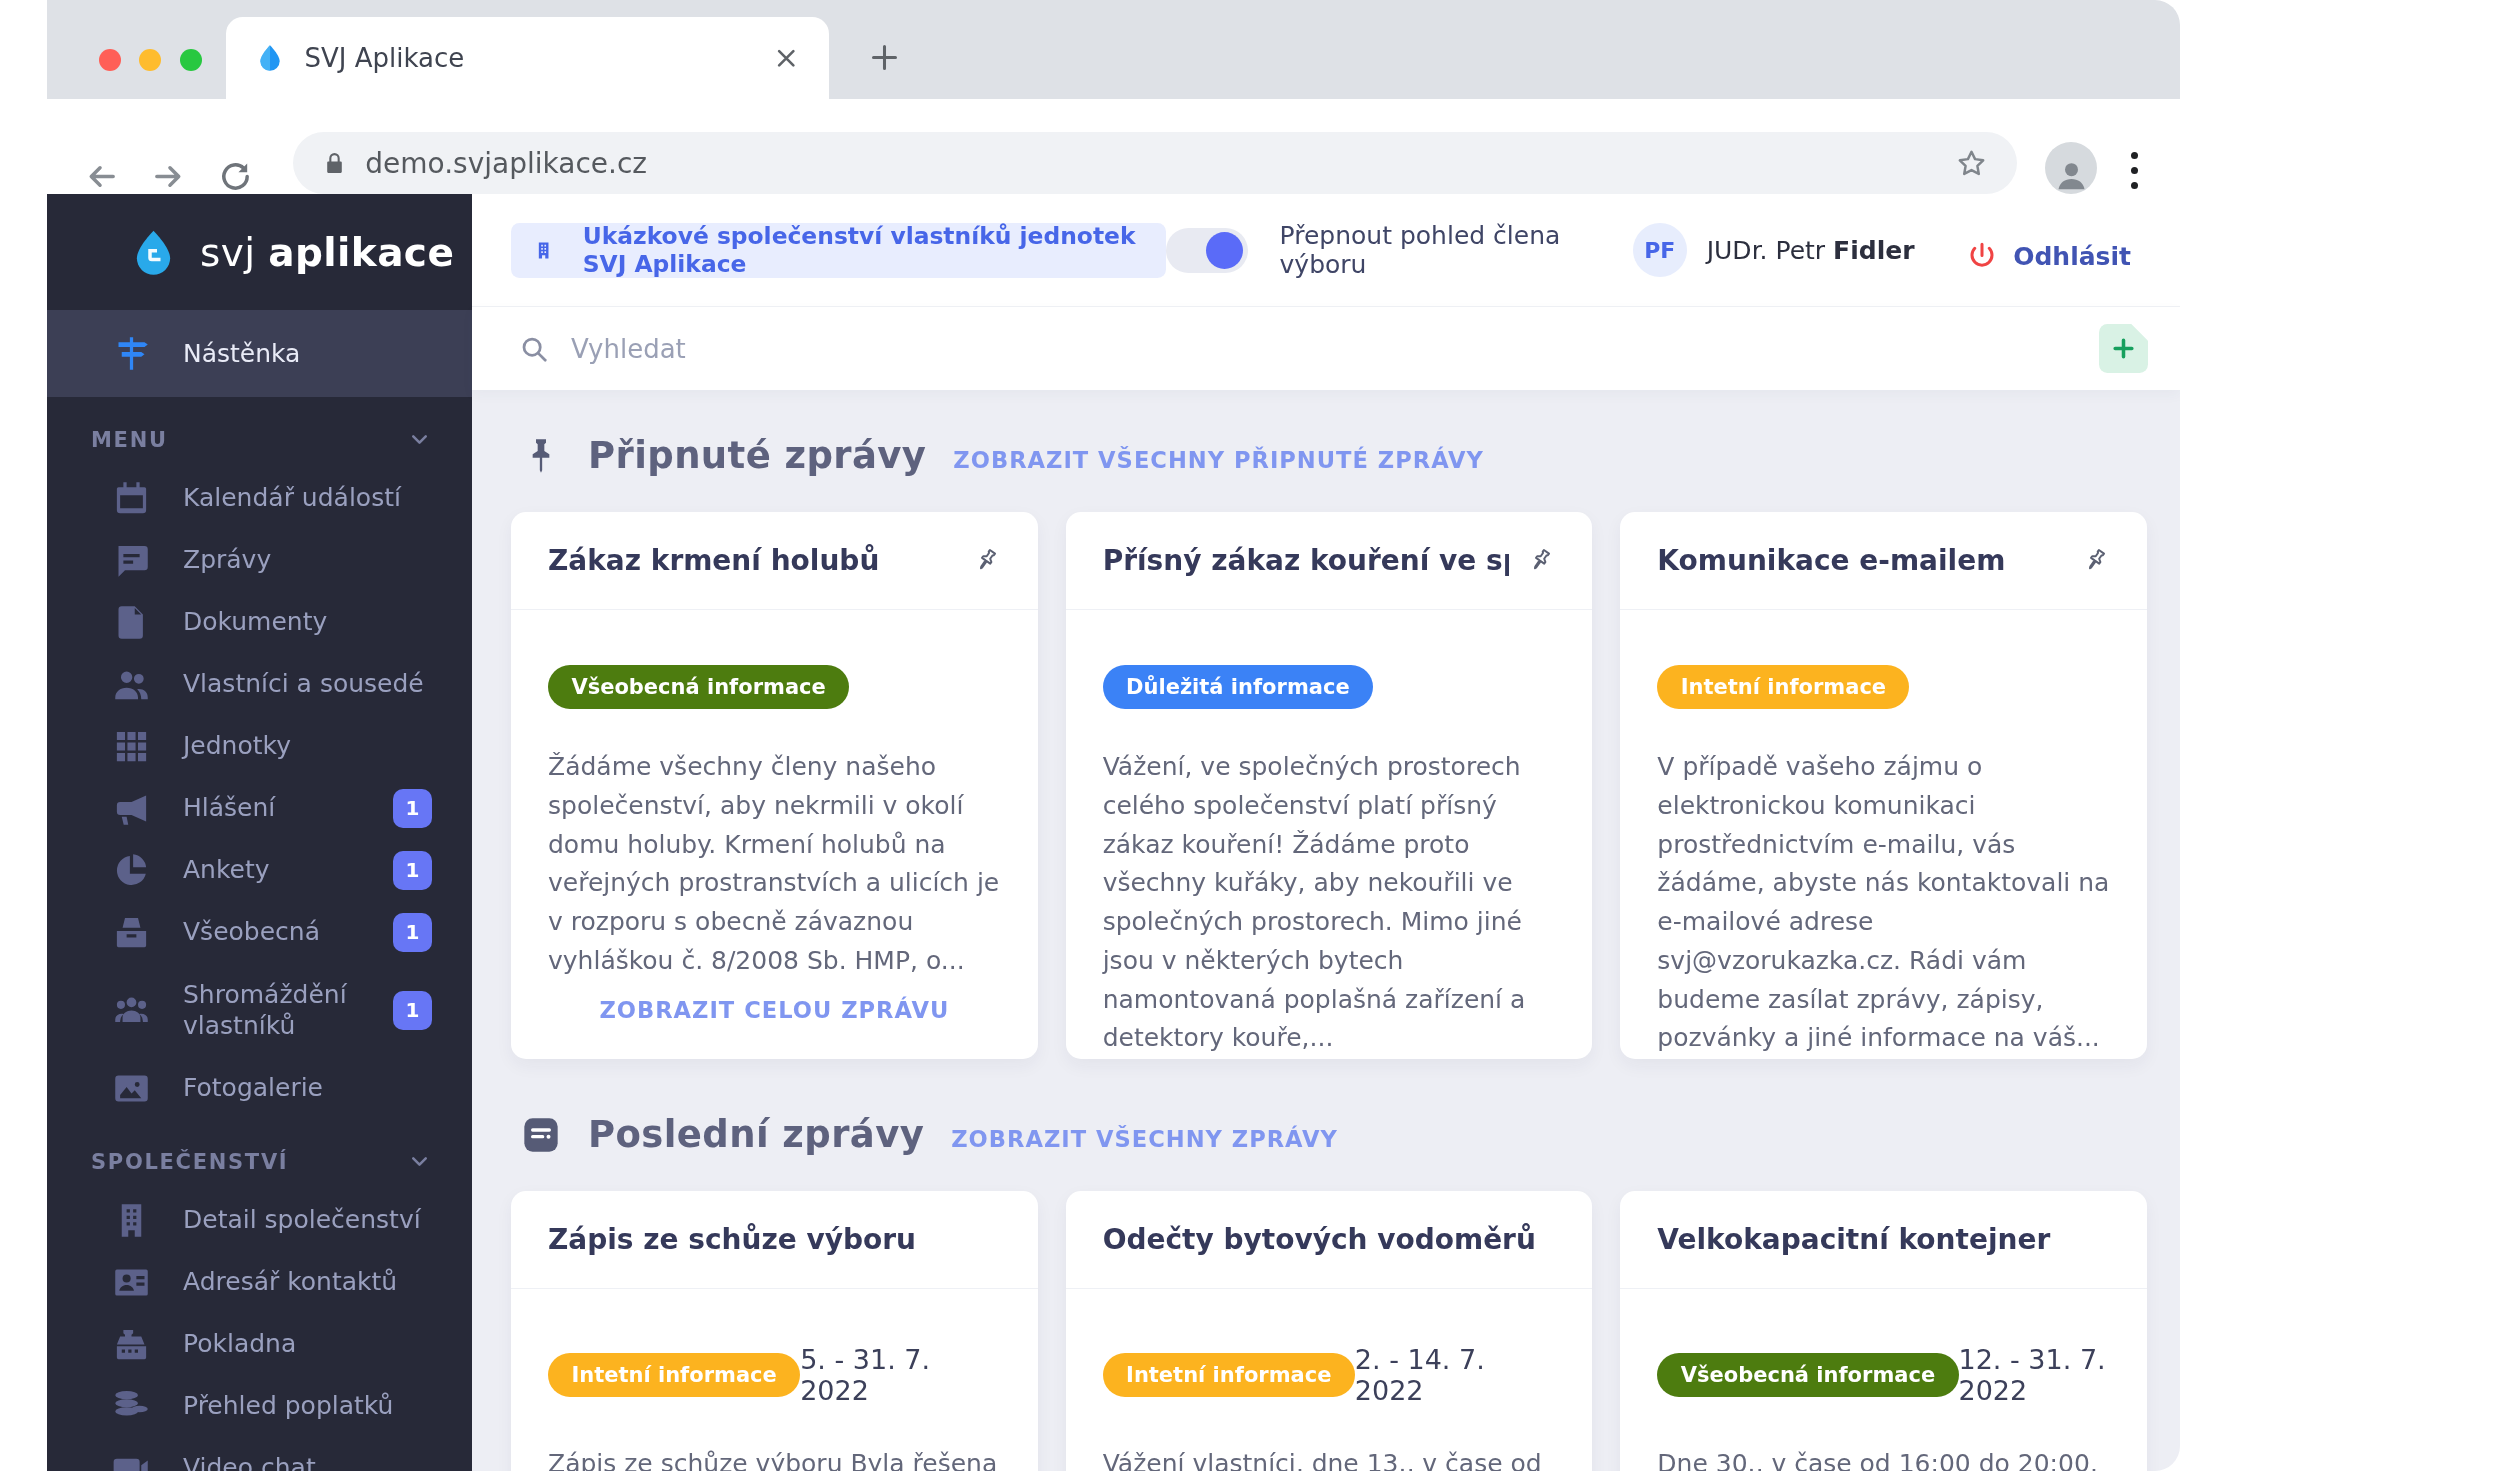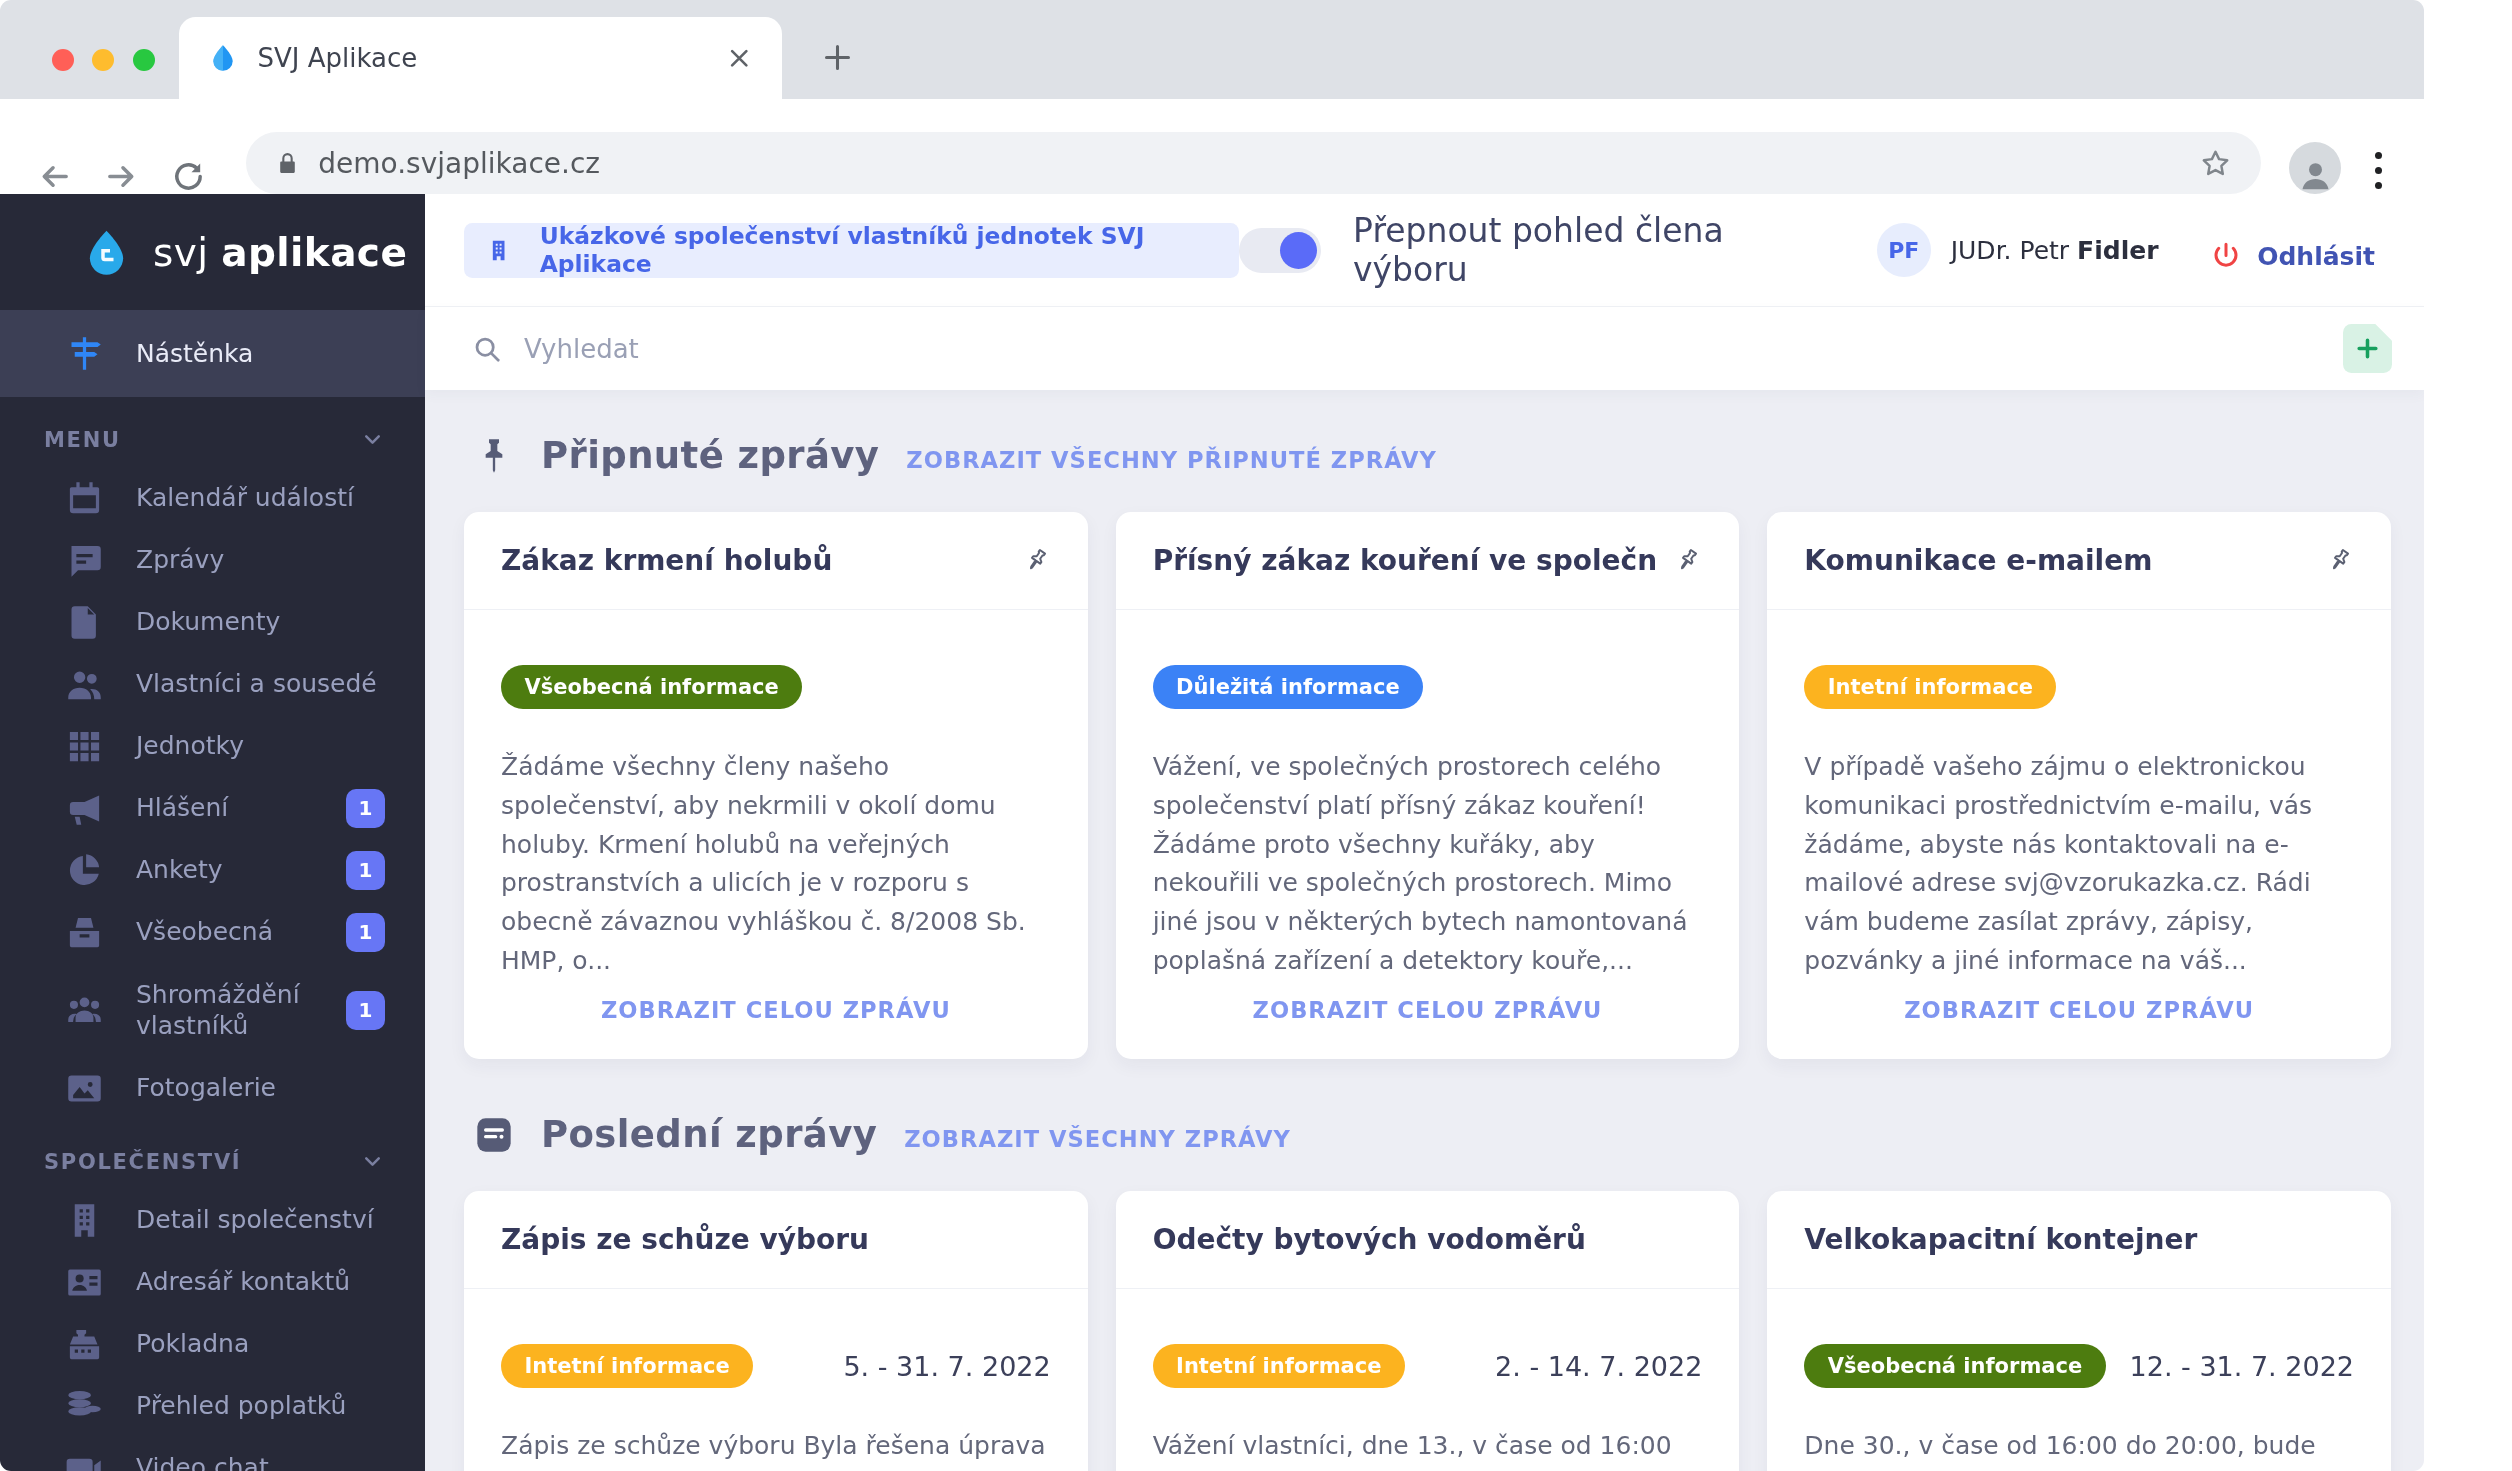--- a/index.html
+++ b/index.html
@@ -1,17 +1,17 @@
 <!DOCTYPE html>
 <html style="font-size:13.4px"><head>
 <meta charset="utf-8">
 <style>
   * { margin:0; padding:0; box-sizing:border-box; }
   html,body { width:2512px; height:1471px; background:#fff; font-family:"DejaVu Sans", "Liberation Sans", sans-serif; overflow:hidden; }
-  .window { width:2424px; height:1471px; border-radius:11px; overflow:hidden; background:#fff; position:relative; }
+  .window { width:2180px; height:1471px; border-radius:25px; overflow:hidden; background:#fff; position:relative;padding-left:47px; }
 
   
   .tabstrip { height:99px; background:#dee1e6; display:flex; align-items:flex-end; position:relative; }
   .traffic { position:absolute; left:52px; top:49px; display:flex; gap:18.4px; }
   .dot { width:22px; height:22px; border-radius:50%; }
   .dot.red { background:#ff5f57; } .dot.yellow { background:#febc2e; } .dot.green { background:#28c840; }
   .tab { margin-left:179px; width:603px; height:82px; background:#fff; border-radius:16.7px 16.7px 0 0; display:flex; align-items:center; padding:0 28.5px; }
   .tab-title { flex:1; margin-left:20px; font-size:26px; color:#3f4450; white-space:nowrap; }
   .tab-close { width:28.5px; height:28.5px; color:#5f6368; }
   .newtab { margin-left:39px; margin-bottom:25px; width:33px; height:33px; color:#5f6368; }
@@ -45,21 +45,21 @@
   .side-section { display:flex; align-items:center; justify-content:space-between; padding:30px 40px 15px 44px; color:#7a7fa0; font-size:21px; font-weight:700; letter-spacing:1.7px; cursor:pointer; }
   .side-section .chev { width:25px; height:25px; color:#7a7fa0; }
 
   .main { flex:1; display:flex; flex-direction:column; background:#edeef4; min-width:0; }
   .main-header { height:112px; background:#fff; display:flex; align-items:center; padding:0 49px 0 39px; flex:none; }
   .org-badge { background:#e8edfe; color:#4766e8; font-size:23.4px; font-weight:700; height:55px; border-radius:8.4px; display:flex; align-items:center; gap:29px; padding:0 23.4px; cursor:pointer; }
   .org-badge .ic { width:25px; height:25px; }
   .mh-spacer { flex:1; }
   .toggle { width:82px; height:45px; border-radius:22.6px; background:#e8eaf2; position:relative; flex:none; cursor:pointer; }
   .toggle .knob { position:absolute; right:4.2px; top:4.2px; width:37px; height:37px; border-radius:50%; background:#5a6bf8; }
-  .toggle-label { margin-left:32px; font-size:33px; color:#3f4566; }
+  .toggle-label { margin-left:32px; font-size:25px; color:#3f4566; }
   .user-avatar { margin-left:60px; width:54px; height:54px; border-radius:50%; background:#e7edfd; color:#4766e8; font-size:22px; font-weight:700; display:flex; align-items:center; justify-content:center; flex:none; cursor:pointer; }
   .user-name { margin-left:20px; font-size:25px; color:#2c2f3e; white-space:nowrap; }
   .user-name b { font-weight:700; }
   .logout { margin-left:52px; display:flex; align-items:center; gap:16.7px; cursor:pointer;margin-top:12px; }
   .logout .ic { width:30px; height:30px; color:#f04444; }
   .logout-label { font-size:25px; font-weight:700; color:#4154b3; }
 
   .search-row { height:84px; background:#fff; border-top:0.8px solid #eef0f4; display:flex; align-items:center; padding:0 32px 0 47px; flex:none; box-shadow:0 5px 11.7px rgba(60,65,100,.04); }
   .search-row .ic { width:30px; height:30px; color:#8a8fa3; flex:none; }
   .search-input { flex:1; margin-left:22px; border:none; outline:none; background:transparent; font-family:inherit; font-size:26px; color:#3f4254; }

